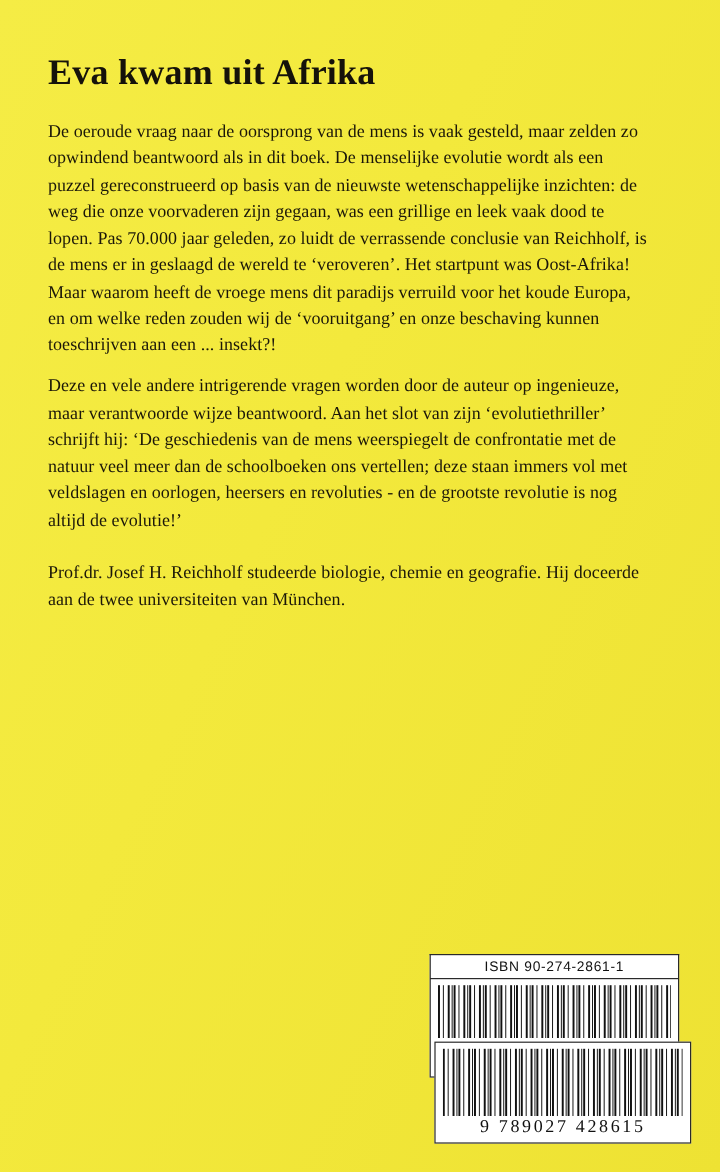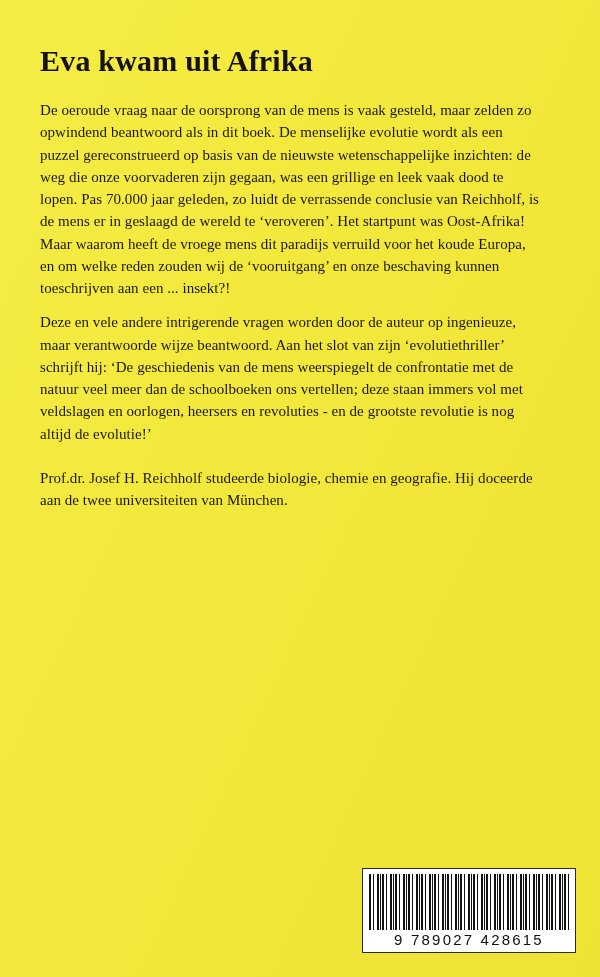--- a/index.html
+++ b/index.html
@@ -79,21 +79,21 @@
         #fff 2px, #fff 4px,
         #111 4px, #111 5px,
         #fff 5px, #fff 8px,
         #111 8px, #111 10px,
         #fff 10px, #fff 11px,
         #111 11px, #111 12px,
         #fff 12px, #fff 13px);
   }
   .bars.tall { height: 56px; }
   .barcode-digits {
-    font-family: Liberation Sans, sans-serif;
+    font-family: Liberation Serif, serif;
     font-size: 15px;
     letter-spacing: 2.2px;
     color: #111;
     text-align: center;
     padding: 1px 0 2px 0;
     white-space: nowrap;
   }
   .barcode-secondary {
     position: absolute;
     left: 362px;
@@ -122,19 +122,27 @@
     <h1 class="title">Eva kwam uit Afrika</h1>
 
     <p class="body-block">De oeroude vraag naar de oorsprong van de mens is vaak gesteld, maar zelden zo opwindend beantwoord als in dit boek. De menselijke evolutie wordt als een puzzel gereconstrueerd op basis van de nieuwste wetenschappelijke inzichten: de weg die onze voorvaderen zijn gegaan, was een grillige en leek vaak dood te lopen. Pas 70.000 jaar geleden, zo luidt de verrassende conclusie van Reichholf, is de mens er in geslaagd de wereld te ‘veroveren’. Het startpunt was Oost-Afrika! Maar waarom heeft de vroege mens dit paradijs verruild voor het koude Europa, en om welke reden zouden wij de ‘vooruitgang’ en onze beschaving kunnen toeschrijven aan een ... insekt?!</p>
     <p class="body-block">Deze en vele andere  intrigerende vragen worden door de auteur op ingenieuze, maar verantwoorde wijze beantwoord. Aan het slot van zijn ‘evolutiethriller’ schrijft hij: ‘De geschiedenis van de mens weerspiegelt de confrontatie met de natuur veel meer dan de schoolboeken ons vertellen; deze staan immers vol met veldslagen en oorlogen, heersers en revoluties - en de grootste revolutie is nog altijd de evolutie!’</p>
 
     <div class="spacer-sm"></div>
 
     <p class="body-block tight">Prof.dr. Josef H. Reichholf studeerde biologie, chemie en geografie. Hij doceerde aan de twee universiteiten van München.</p>
   </div>
 
+  <div class="barcode-wrap">
+    <div class="isbn-box">ISBN 90-274-2861-1</div>
+    <div class="barcode-panel">
+      <div class="bars"></div>
+      <div class="barcode-digits">9 789027 428615</div>
+      <div class="small-note">EAN</div>
+    </div>
+  </div>
 
   <div class="barcode-secondary">
     <div class="bars tall"></div>
     <div class="barcode-digits">9 789027 428615</div>
   </div>
 
 </div>
 
 </body></html>

